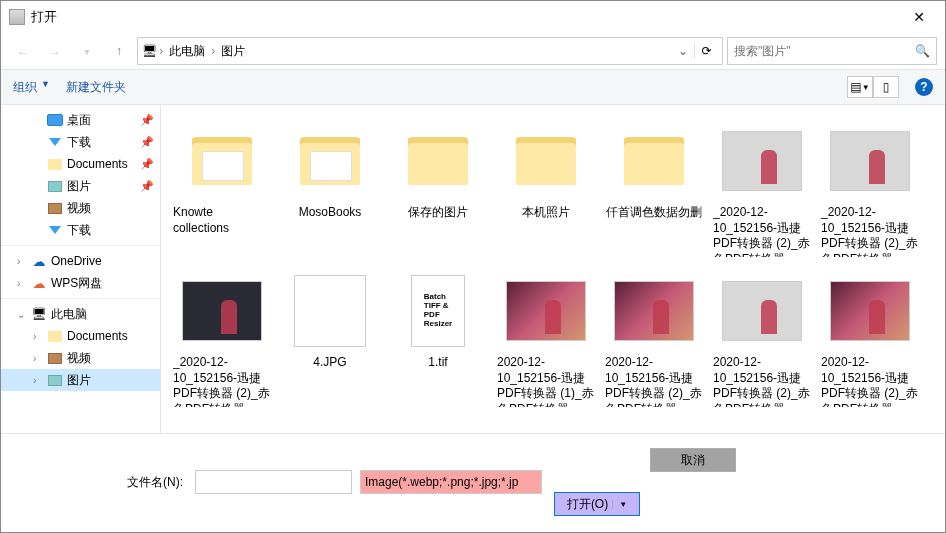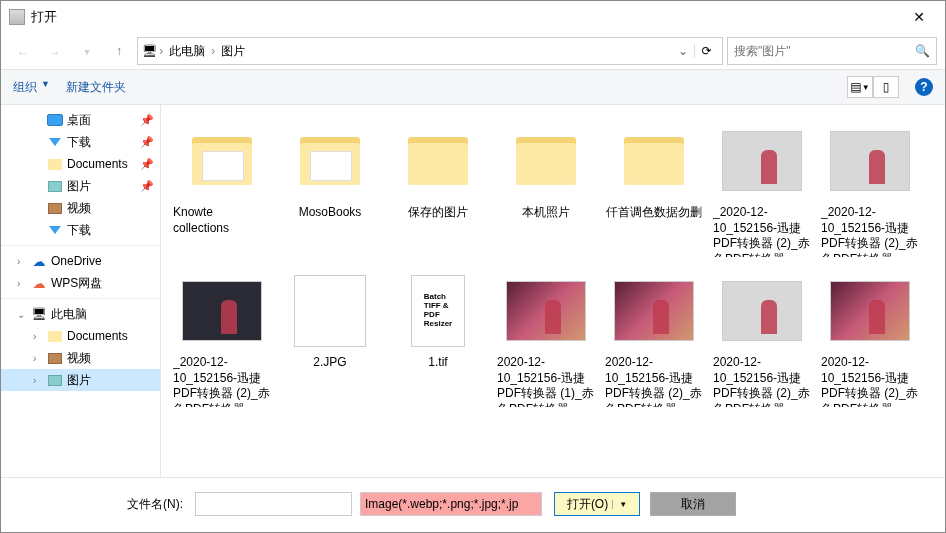--- a/index.html
+++ b/index.html
@@ -56,21 +56,21 @@
 .file .doc { width: 54px; height: 72px; background: #fff; border: 1px solid #ccc; display: flex; flex-direction: column; align-items: center; justify-content: center; font-size: 8px; font-weight: bold; line-height: 1.1; }
 .file .lbl { text-align: left; line-height: 1.3; margin-top: 4px; max-height: 52px; overflow: hidden; }
 
 .footer { border-top: 1px solid #e5e5e5; padding: 14px 16px 16px; display: flex; flex-direction: row; gap: 12px; }
 .fnrow { display: flex; align-items: center; gap: 8px; }
 .fnlabel { width: 170px; text-align: right; padding-right: 4px; }
 .fncombo { flex: 1; height: 24px; border: 1px solid #ccc; background: #fff; }
 .fntype { width: 182px; height: 24px; border: 1px solid #ccc; background: #fca5a5; display: flex; align-items: center; padding: 0 4px; overflow: hidden; white-space: nowrap; cursor: pointer; }
 .btnrow { display: flex; justify-content: flex-end; gap: 10px; }
 .btn { min-width: 86px; height: 24px; border: 1px solid #adadad; background: #a3a3a3; display: inline-flex; align-items: center; justify-content: center; gap: 4px; cursor: pointer; padding: 0 10px; }
-.btn.def { border-color: #0078d7; background: #fef9c3; }
+.btn.def { border-color: #0078d7; background: #c4b5fd; margin-top: 44px; }
 .icn-desktop { width:16px;height:12px;background:#3a9ff0;border:1px solid #2a7cc0;border-radius:2px; }
 .icn-down { width:0;height:0;border-left:6px solid transparent;border-right:6px solid transparent;border-top:8px solid #3a9ff0; }
 .icn-folder-s { width:14px;height:11px;background:#ffe9a6;border-radius:1px; }
 .icn-pic { width:14px;height:11px;background:#8cc;border:1px solid #6aa; }
 .icn-vid { width:14px;height:11px;background:#b85;border:1px solid #964; }
 .icn-cloud { font-size:13px; }
 </style>
 </head>
 <body>
 
@@ -250,21 +250,21 @@
       <div class="file">
         <div class="thumb">
           <div class="img"></div>
         </div>
         <div class="lbl">_2020-12-10_152156-迅捷PDF转换器 (2)_赤兔PDF转换器_20...</div>
       </div>
       <div class="file">
         <div class="thumb">
           <div class="qr"></div>
         </div>
-        <div class="lbl">2.JPG</div>
+        <div class="lbl">4.JPG</div>
       </div>
       <div class="file">
         <div class="thumb">
           <div class="doc">Batch<br>TIFF &amp;<br>PDF<br>Resizer</div>
         </div>
         <div class="lbl">1.tif</div>
       </div>
       <div class="file">
         <div class="thumb">
           <div class="img pink"></div>

